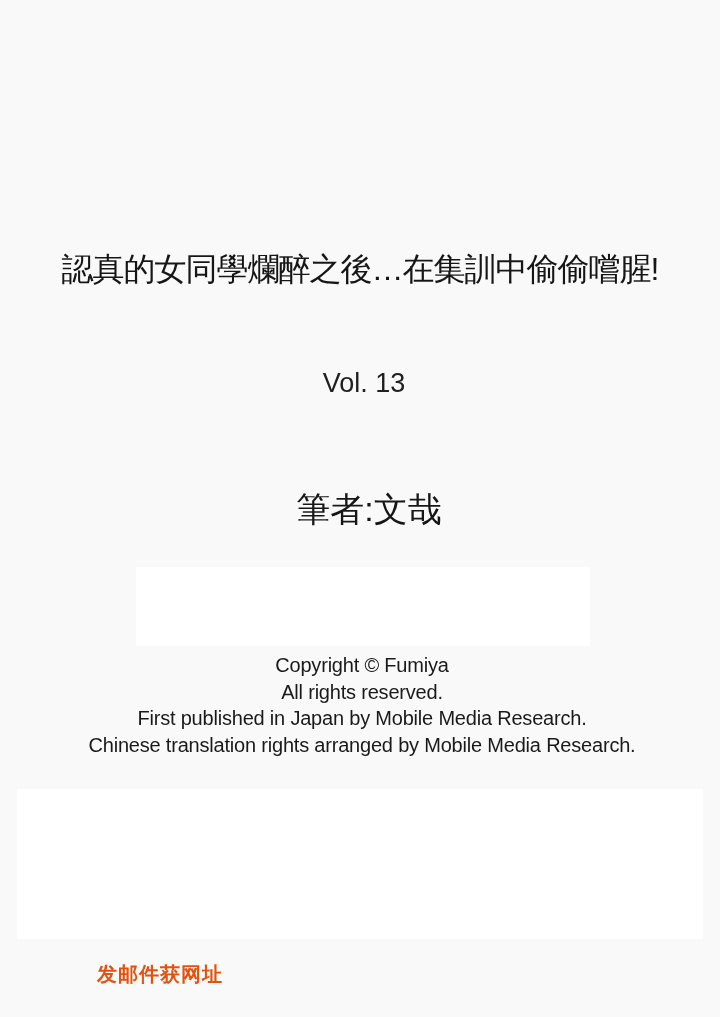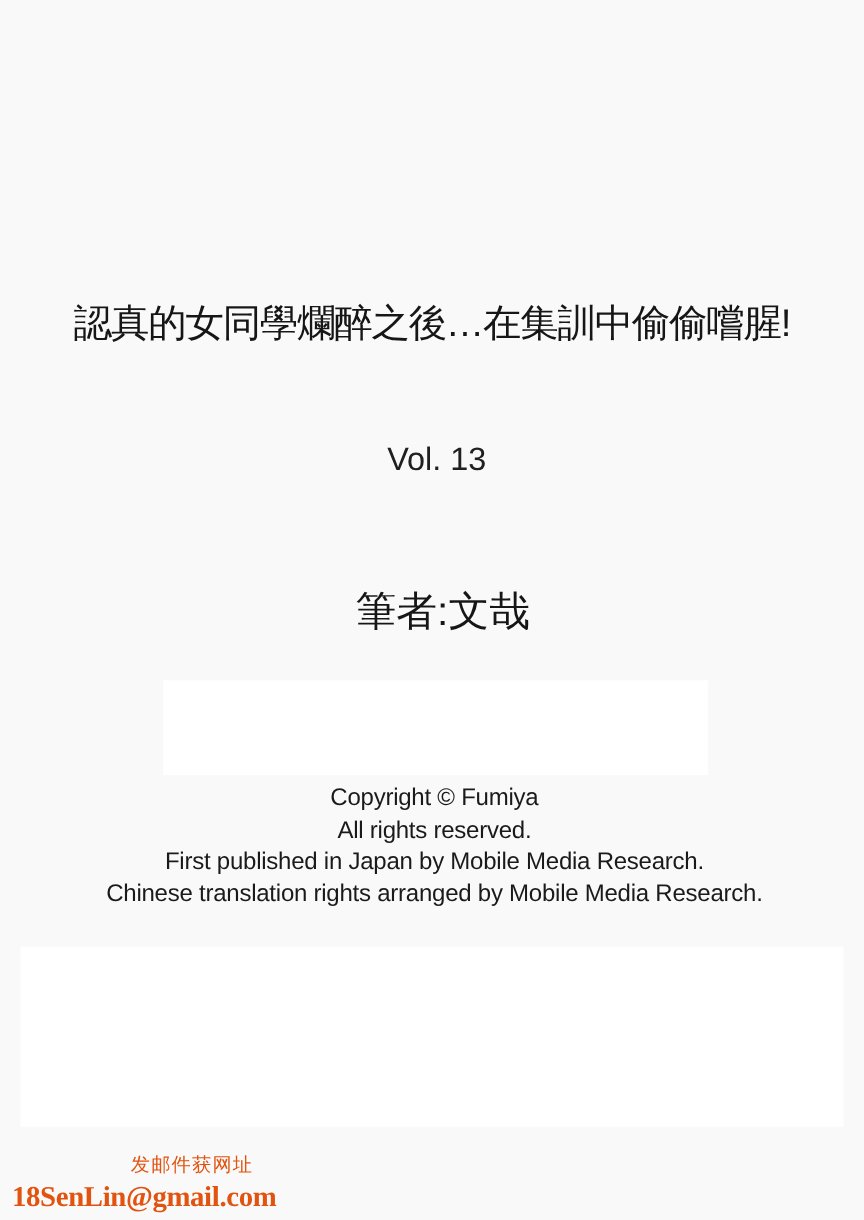--- a/index.html
+++ b/index.html
@@ -60,22 +60,22 @@
     text-align:center;
     font-size:20px;
     line-height:26.5px;
     letter-spacing:-0.2px;
     color:#1a1a1a;
   }
   .watermark-cta{
     position:absolute;
     top:961px;left:20px;width:280px;
     text-align:center;
-    font-size:16px;
-    font-weight:normal;
+    font-size:20px;
+    font-weight:bold;
     letter-spacing:1px;
     color:var(--accent);
     white-space:nowrap;
   }
   .watermark-email{
     position:absolute;
     top:985px;left:10px;
     font-family:"Liberation Serif","DejaVu Serif",serif;
     font-size:24px;
     font-weight:bold;
@@ -101,15 +101,14 @@
     <div>Copyright © Fumiya</div>
     <div>All rights reserved.</div>
     <div>First published in Japan by Mobile Media Research.</div>
     <div>Chinese translation rights arranged by Mobile Media Research.</div>
   </div>
 
   <div class="blank-box footer"></div>
 
   <div class="watermark-cta">发邮件获网址</div>
 
-  <div class="watermark-email">18SenLin@gmail.com</div>
 
 </div>
 
 </body></html>

